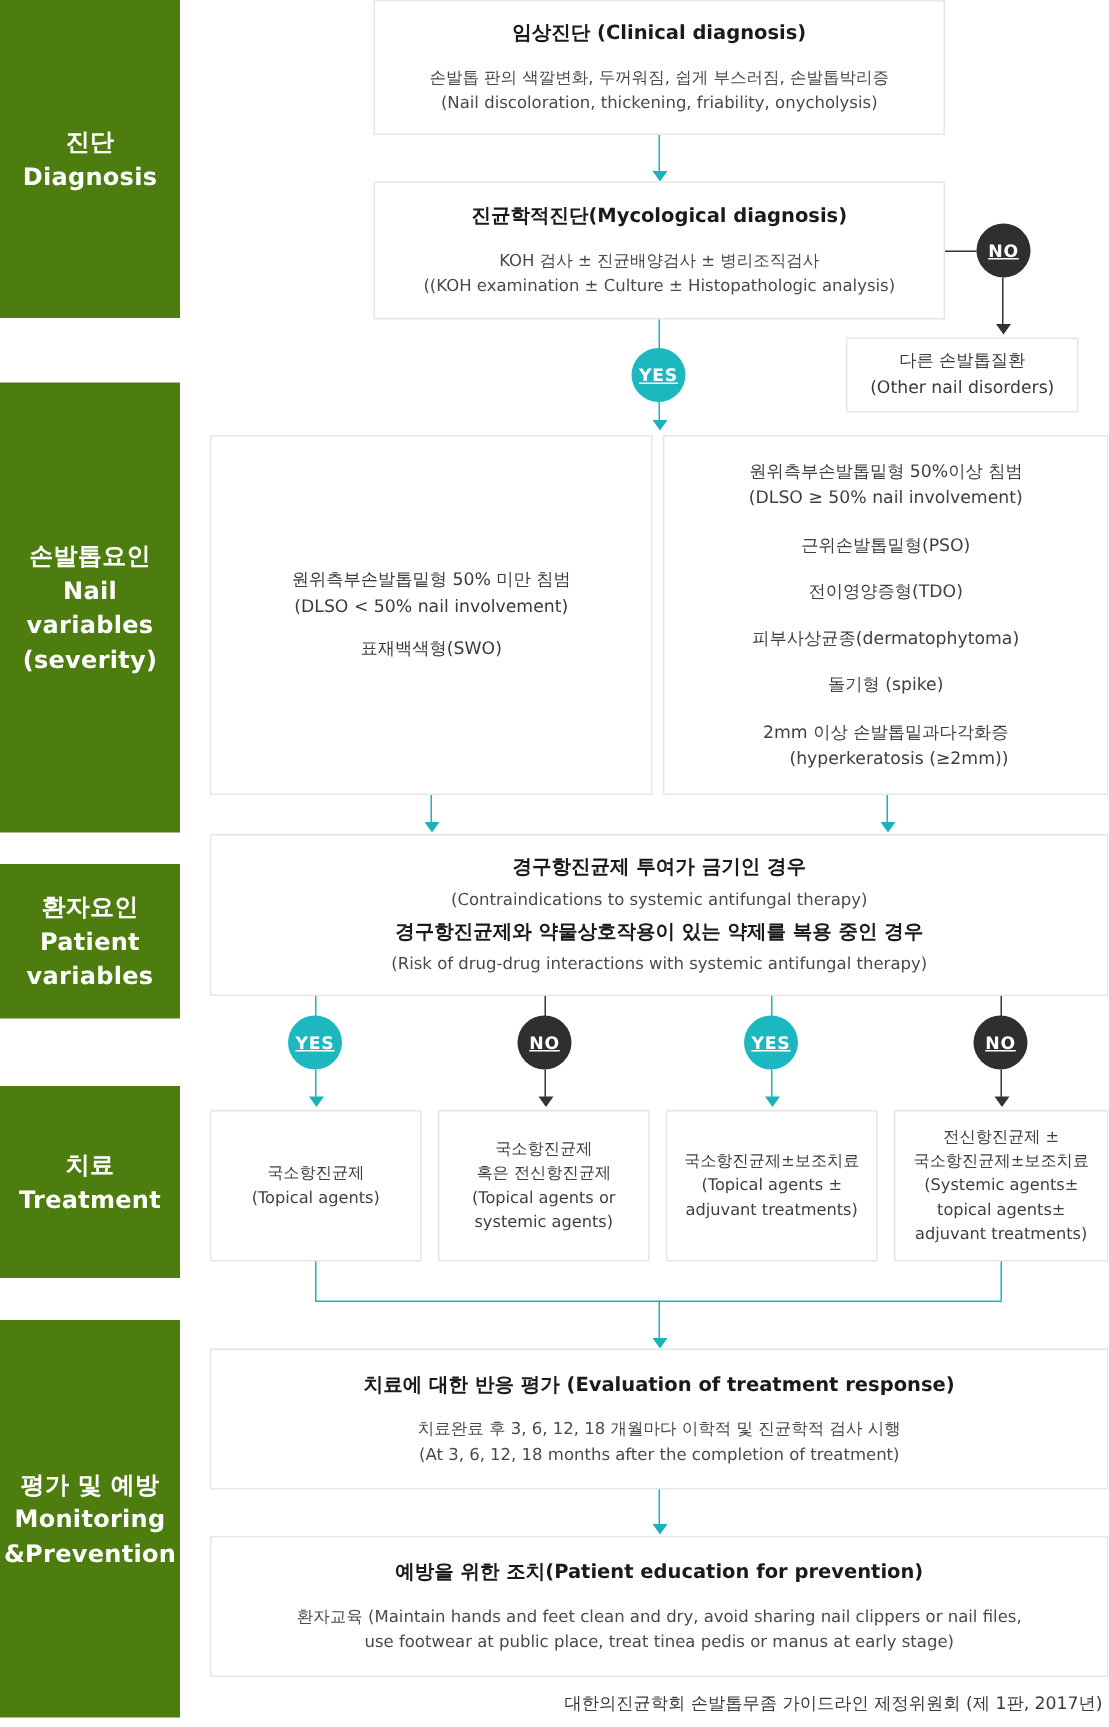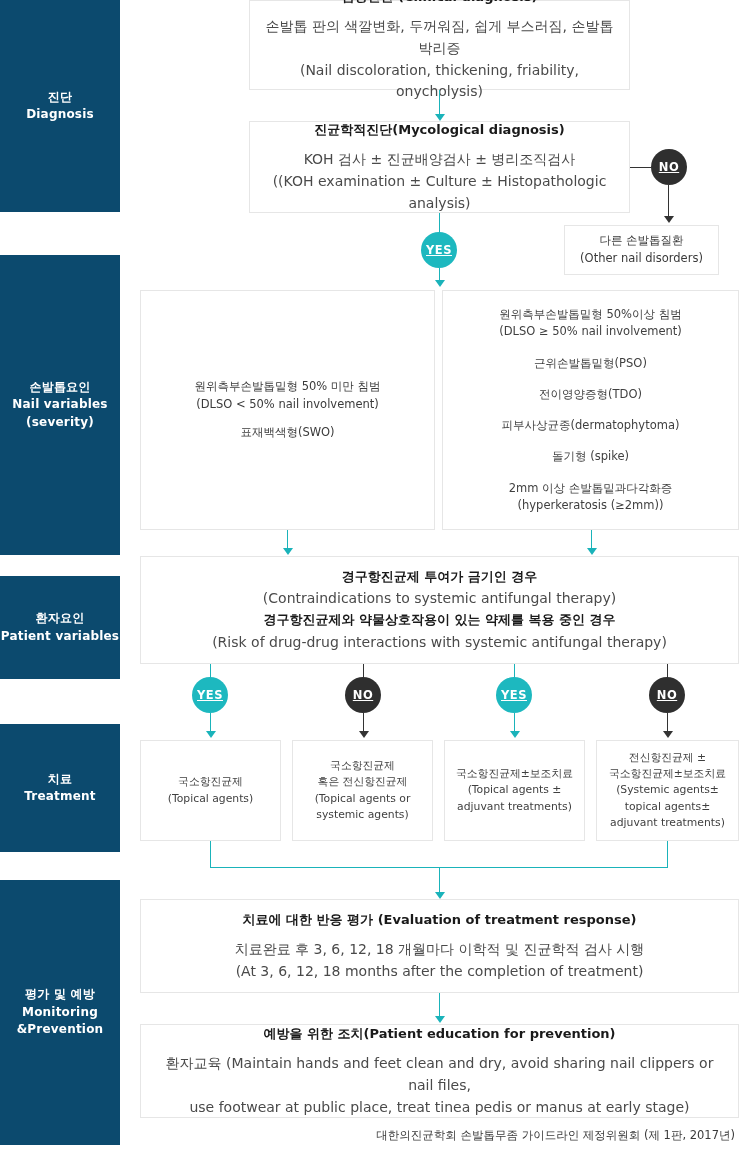--- a/index.html
+++ b/index.html
@@ -14,28 +14,28 @@
     height:1151px;
     overflow:hidden;
     background:#ffffff;
   }
 
   
   .stage{
     position:absolute;
     left:0;
     width:120px;
-    background:#0c4a6e;
+    background:#4d7c0f;
     color:#ffffff;
     display:flex;
     align-items:center;
     justify-content:center;
     text-align:center;
     font-weight:bold;
-    font-size:12px;
+    font-size:16px;
     line-height:1.45;
     letter-spacing:.2px;
   }
   .stage .ko{display:block;}
   .stage .en{display:block;}
 
   
   .box{
     position:absolute;
     background:#ffffff;
@@ -49,21 +49,21 @@
     padding:12px 10px;
   }
   .box .title{
     font-weight:bold;
     font-size:13px;
     color:#1a1a1a;
     line-height:1.5;
     margin-bottom:10px;
   }
   .box .line{
-    font-size:14px;
+    font-size:11px;
     color:#4a4a4a;
     line-height:1.55;
   }
   .gap{height:10px;}
 
   .box.plain .line{font-size:11.5px;color:#3a3a3a;}
   .box.listbox .item{
     font-size:11.5px;
     color:#3f3f3f;
     line-height:1.5;
@@ -189,21 +189,21 @@
   <div class="vline" style="left:439px;top:268px;height:14px;"></div>
   <div class="arrow" style="left:435px;top:280px;"></div>
 
   <div class="box plain" style="left:140px;top:290px;width:295px;height:240px;">
     <div class="line">원위측부손발톱밑형 50% 미만 침범</div>
     <div class="line">(DLSO &lt; 50% nail involvement)</div>
     <div class="gap"></div>
     <div class="line">표재백색형(SWO)</div>
   </div>
 
-  <div class="box listbox" style="left:442px;top:290px;width:297px;height:240px;padding:2px 8px;">
+  <div class="box listbox" style="left:442px;top:290px;width:297px;height:240px;padding:2px 8px;text-align:right;">
     <div class="item">
       <span>원위측부손발톱밑형 50%이상 침범</span><br>
       <span>(DLSO ≥ 50% nail involvement)</span>
     </div>
     <div class="item">근위손발톱밑형(PSO)</div>
     <div class="item">전이영양증형(TDO)</div>
     <div class="item">피부사상균종(dermatophytoma)</div>
     <div class="item">돌기형 (spike)</div>
     <div class="item">
       <span>2mm 이상 손발톱밑과다각화증</span><br>

